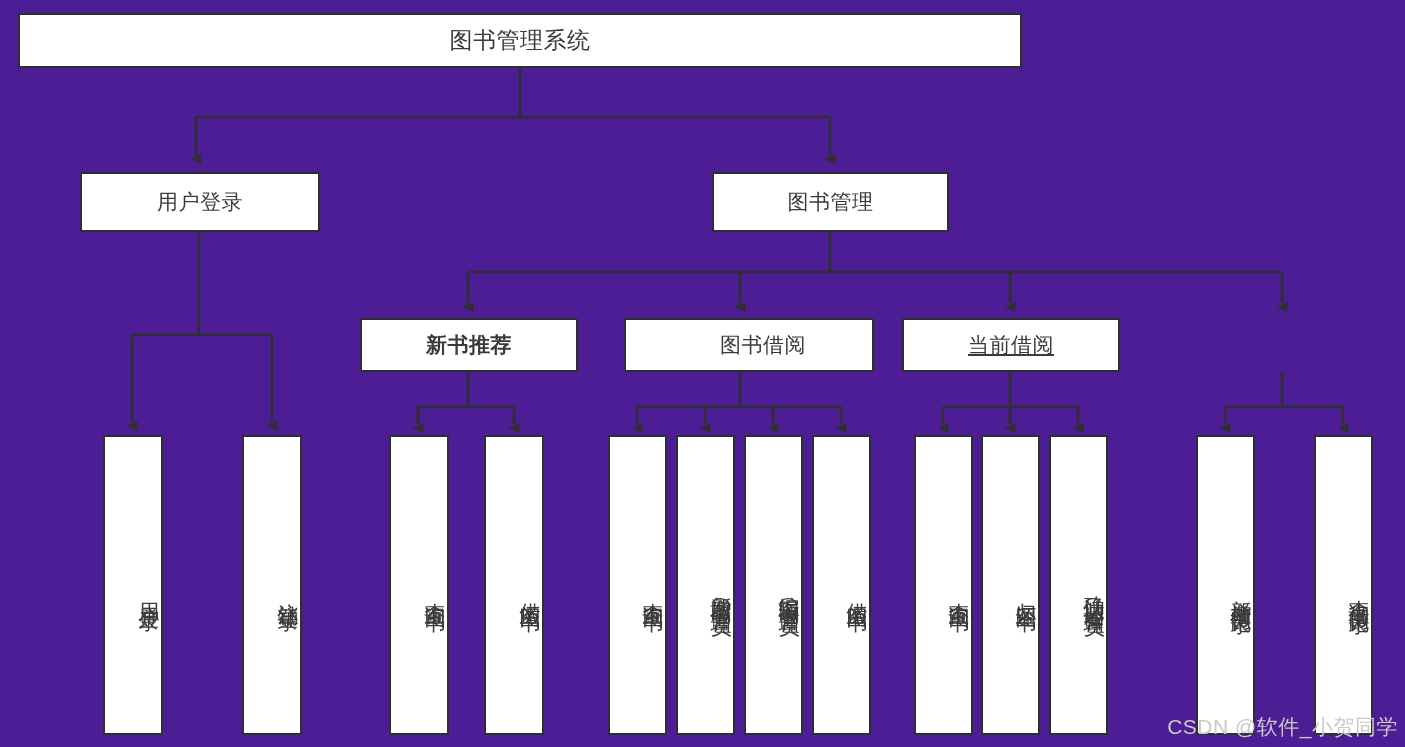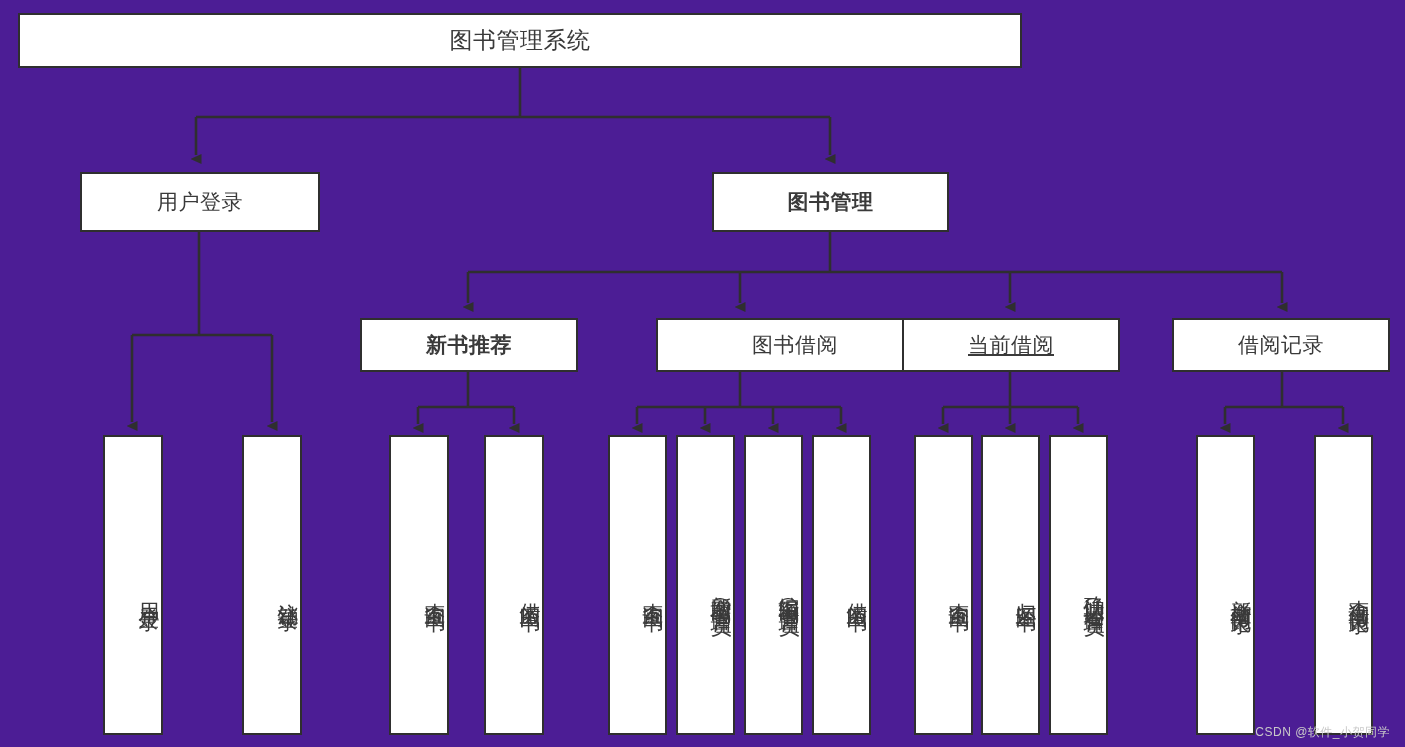--- a/index.html
+++ b/index.html
@@ -50,24 +50,24 @@
     font-size: 21px;
     letter-spacing: 3px;
   }
   .node.leaf .vtxt {
     writing-mode: vertical-rl;
     text-orientation: upright;
     white-space: nowrap;
   }
   .watermark {
     position: absolute;
-    right: 15px;
+    right: 7px;
     bottom: 6px;
     color: #c9c9c9;
-    font-size: 12px;
+    font-size: 21px;
     letter-spacing: 0.5px;
     white-space: nowrap;
     user-select: none;
   }
 </style>
 </head>
 <body>
 
 <div id="canvas">
 
@@ -124,39 +124,36 @@
   </svg>
 
   <div class="node root" style="left:18px; top:13px; width:1004px; height:55px;">
     <span>图书管理系统</span>
   </div>
 
   <div class="node" style="left:80px; top:172px; width:240px; height:60px;">
     <span>用户登录</span>
   </div>
 
-  <div class="node" style="left:712px; top:172px; width:237px; height:60px;font-weight:bold;">
+  <div class="node" style="left:712px; top:172px; width:237px; height:60px;">
     <span>图书管理</span>
   </div>
 
   <div class="node" style="left:360px; top:318px; width:218px; height:54px;font-weight:bold;">
     <span>新书推荐</span>
   </div>
 
-  <div class="node" style="left:656px; top:318px; width:250px; height:54px;padding-left:28px;">
+  <div class="node" style="left:624px; top:318px; width:250px; height:54px;padding-left:28px;">
     <span>图书借阅</span>
   </div>
 
   <div class="node" style="left:902px; top:318px; width:218px; height:54px;text-decoration:underline;">
     <span>当前借阅</span>
   </div>
 
-  <div class="node" style="left:1172px; top:318px; width:218px; height:54px;">
-    <span>借阅记录</span>
-  </div>
 
   <div class="node leaf" style="left:103px; top:435px; width:60px; height:300px;">
     <span class="vtxt">用户登录</span>
   </div>
 
   <div class="node leaf" style="left:242px; top:435px; width:60px; height:300px;">
     <span class="vtxt">注销登录</span>
   </div>
 
   <div class="node leaf" style="left:389px; top:435px; width:60px; height:300px;">

